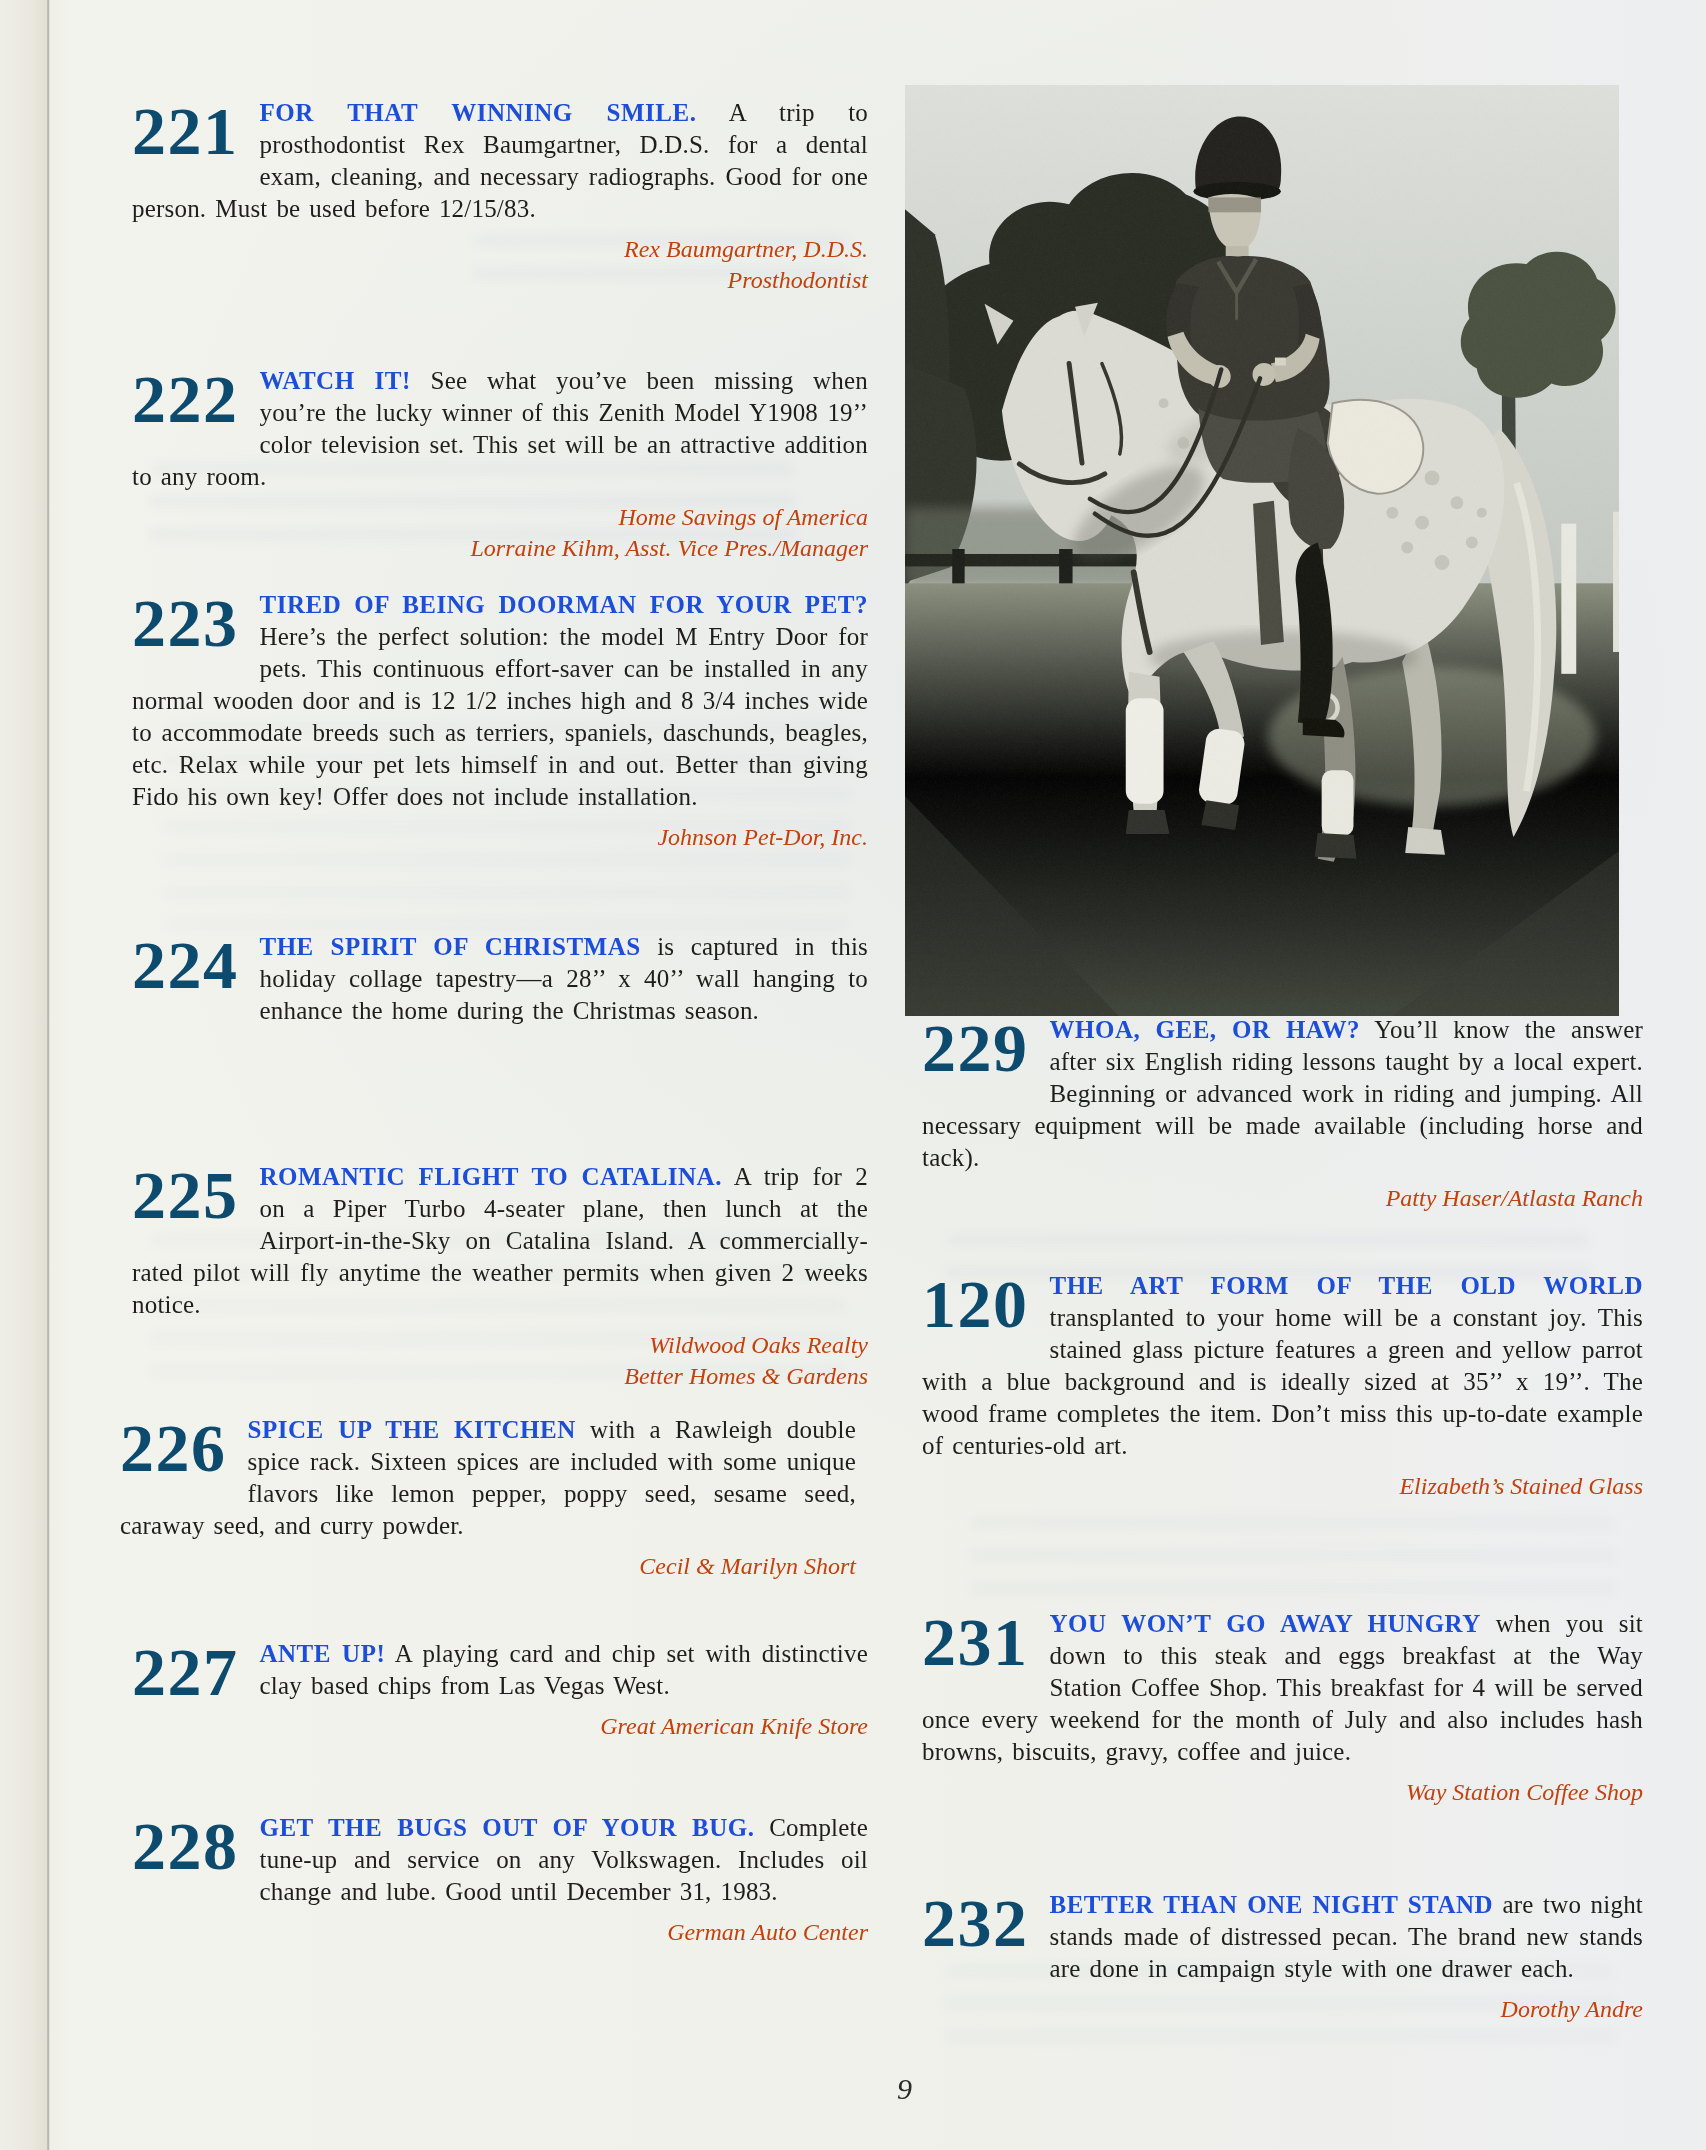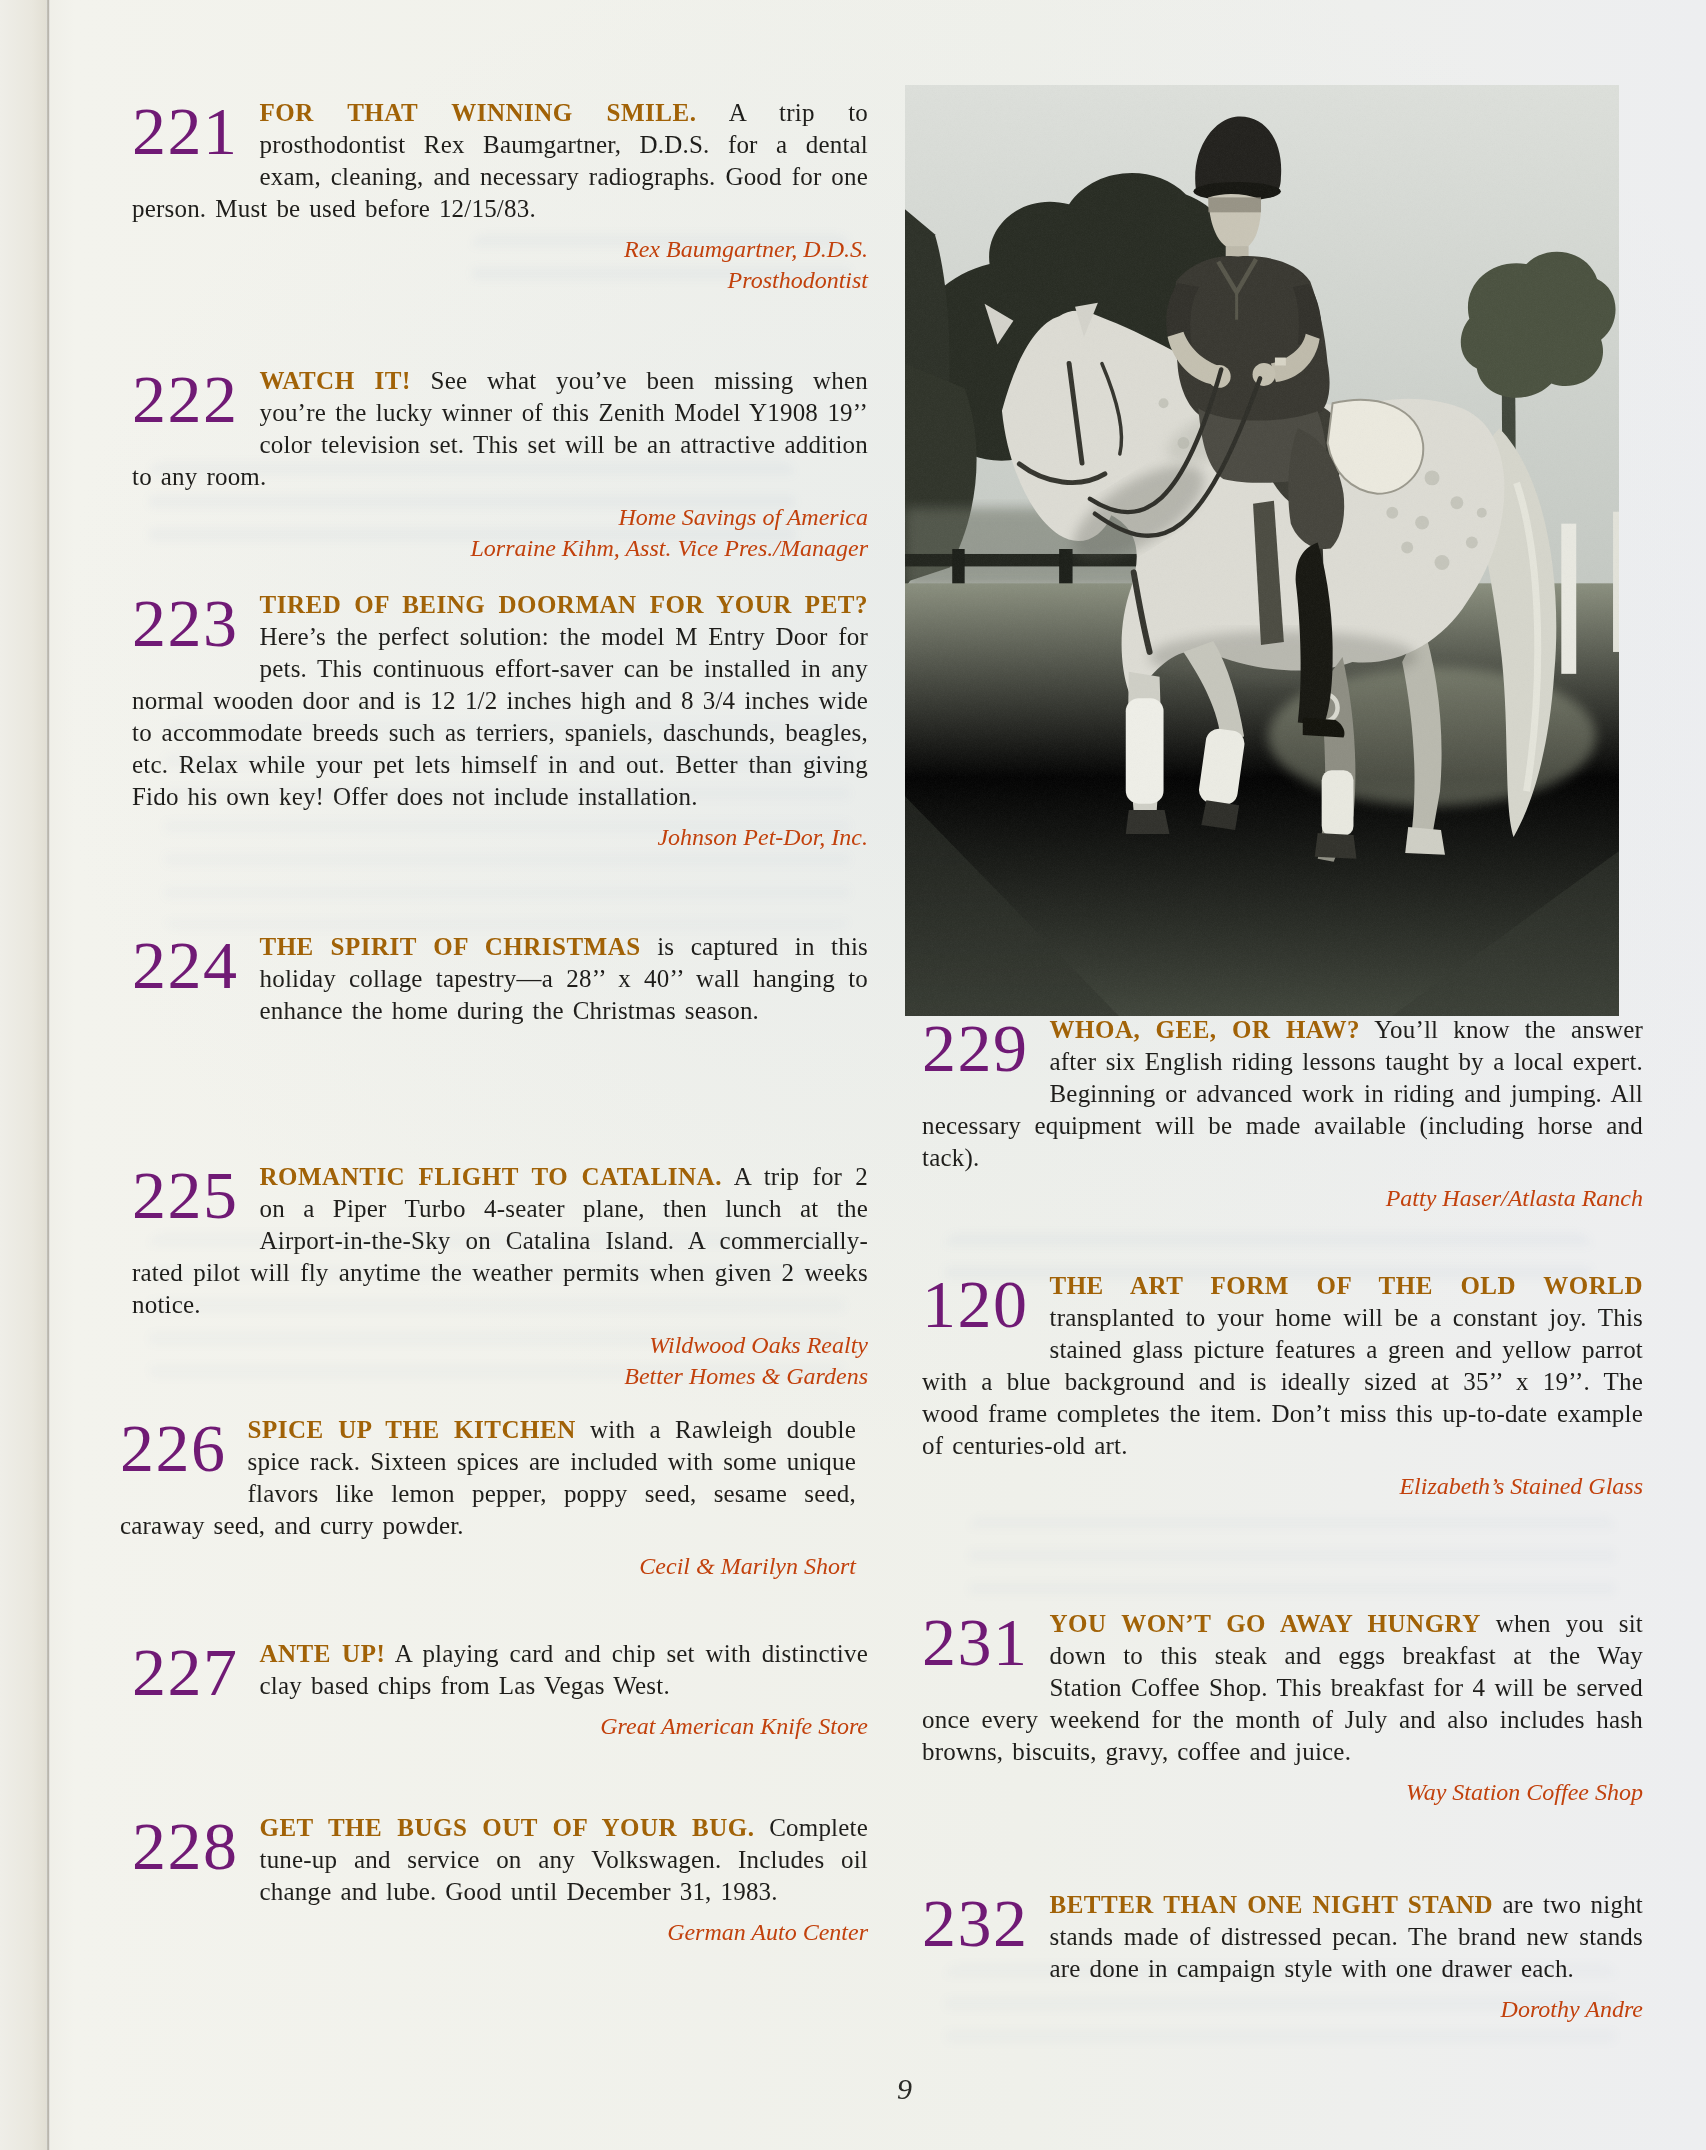--- a/index.html
+++ b/index.html
@@ -33,32 +33,32 @@
     text-align:justify;
     font-size:25px;
     line-height:32px;
     word-spacing:2.5px;
     letter-spacing:0.2px;
     hyphens:manual;
     -webkit-hyphens:manual;
   }
   .num{
     float:left;
-    font-weight:400;
+    font-weight:700;
     font-size:68px;
     line-height:61px;
     padding-top:4px;
     margin-right:21px;
     letter-spacing:1.5px;
-    color:#701a75;
+    color:#0c4a6e;
   }
   .headline{
     font-weight:700;
     letter-spacing:0.5px;
-    color:#a16207;
+    color:#1d4ed8;
   }
   .donor{
     text-align:right;
     font-style:italic;
     font-size:24px;
     line-height:31px;
     color:#c2410c;
   }
   .body-par + .donor{margin-top:9px;}
   .photo{

